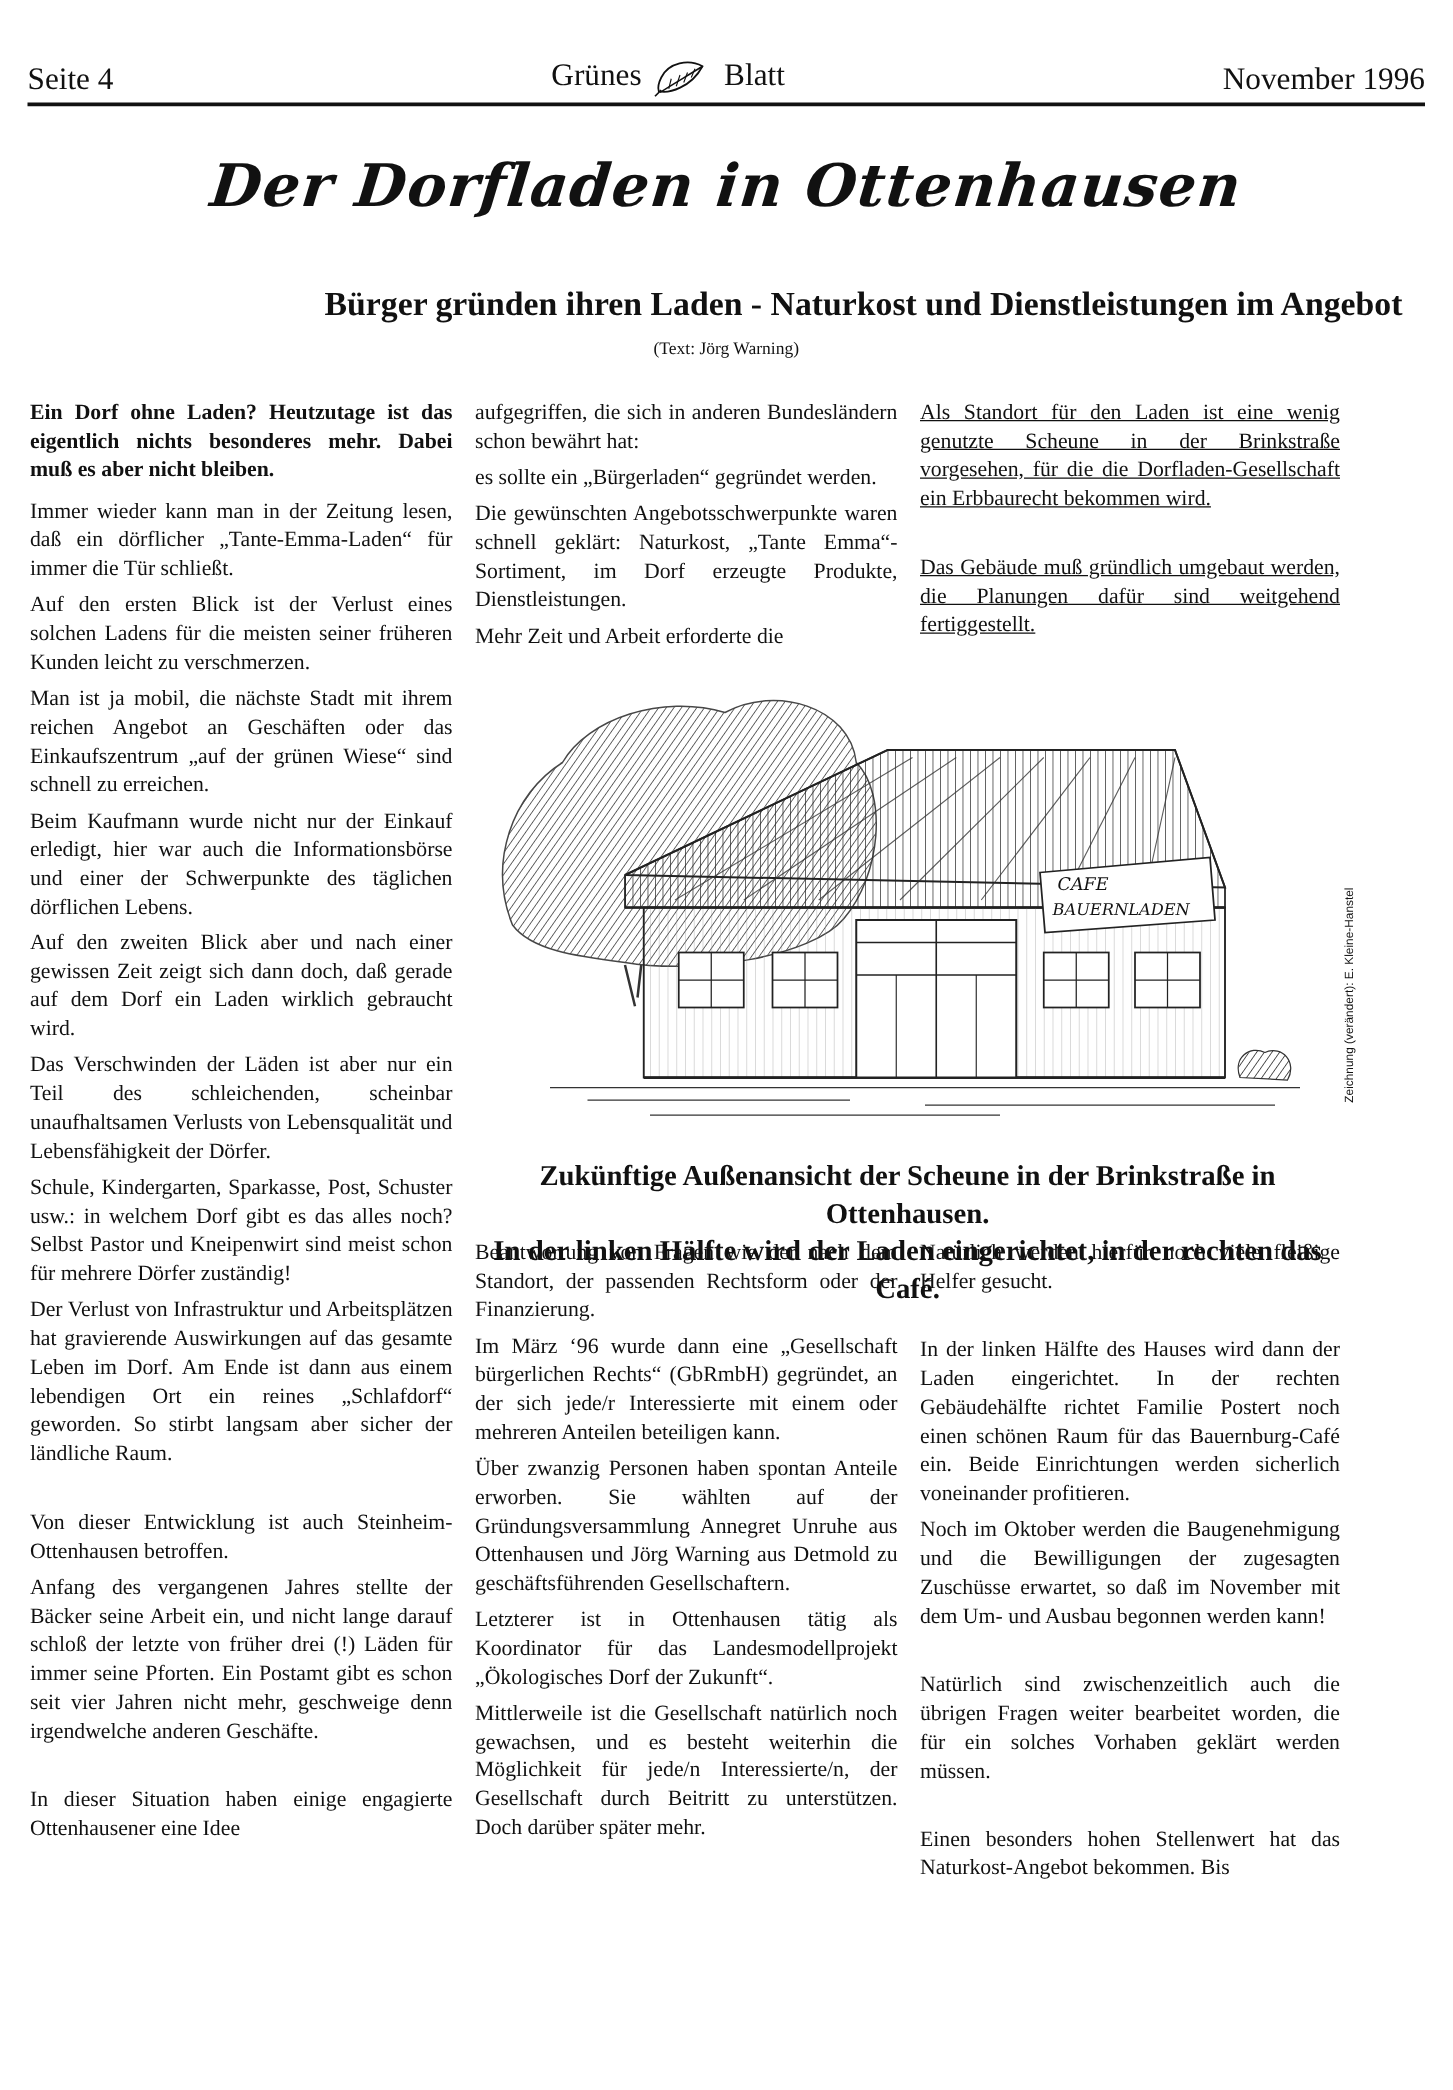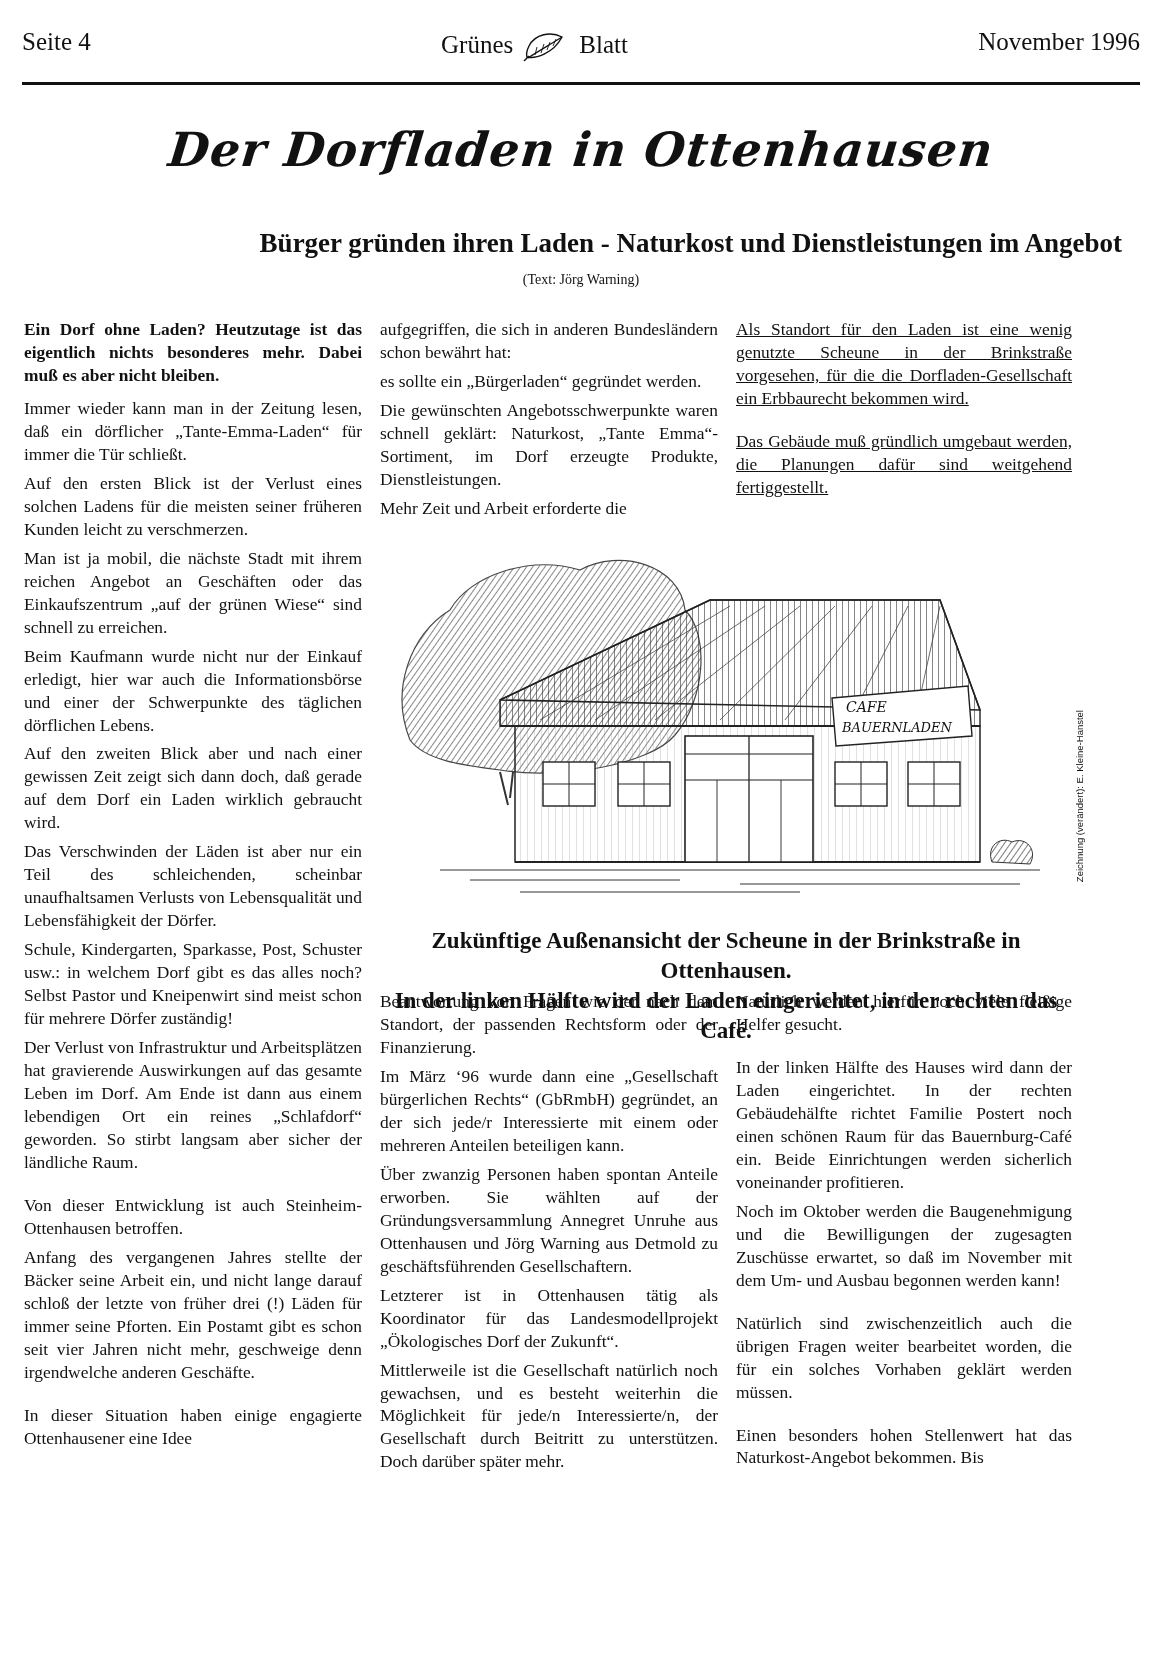--- a/index.html
+++ b/index.html
@@ -22,21 +22,21 @@
     height: 1672px;
     padding: 0;
   }
 
   
   .masthead {
     position: absolute;
     left: 22px; top: 28px; width: 1118px;
     height: 50px;
     display: flex;
-    align-items: flex-start;
+    align-items: flex-end;
     justify-content: space-between;
     font-size: 25px;
   }
   .masthead-center {
     display: flex;
     align-items: center;
     gap: 10px;
     font-size: 25px;
   }
   .leaf-logo {
@@ -89,21 +89,21 @@
     text-align: justify;
   }
   .col p {
     margin: 0 0 6px 0;
   }
   .col p.lead {
     font-weight: bold;
     margin-bottom: 10px;
   }
   .col p.gap {
-    margin-top: 20px;
+    margin-top: 32px;
   }
 
   
   #col-left  { left: 24px;  top: 318px; width: 338px; }
   #col-mid-top { left: 380px; top: 318px; width: 338px; }
   #col-right-top { left: 736px; top: 318px; width: 336px; text-decoration: underline; }
 
   #col-mid-bottom { left: 380px; top: 990px; width: 338px; }
   #col-right-bottom { left: 736px; top: 990px; width: 336px; }
 

